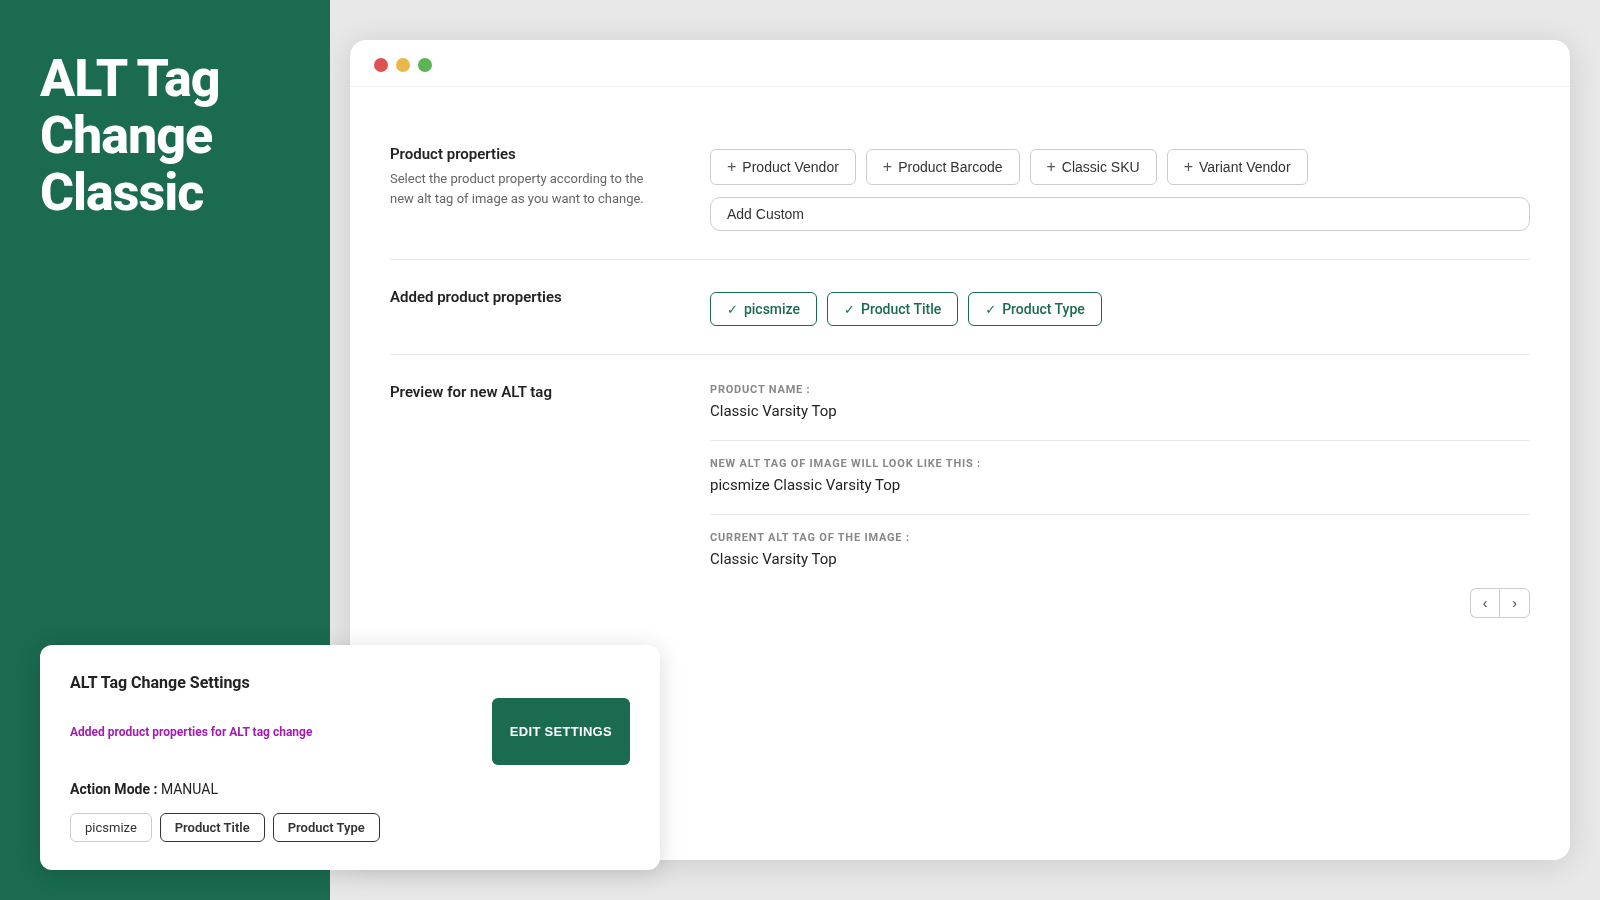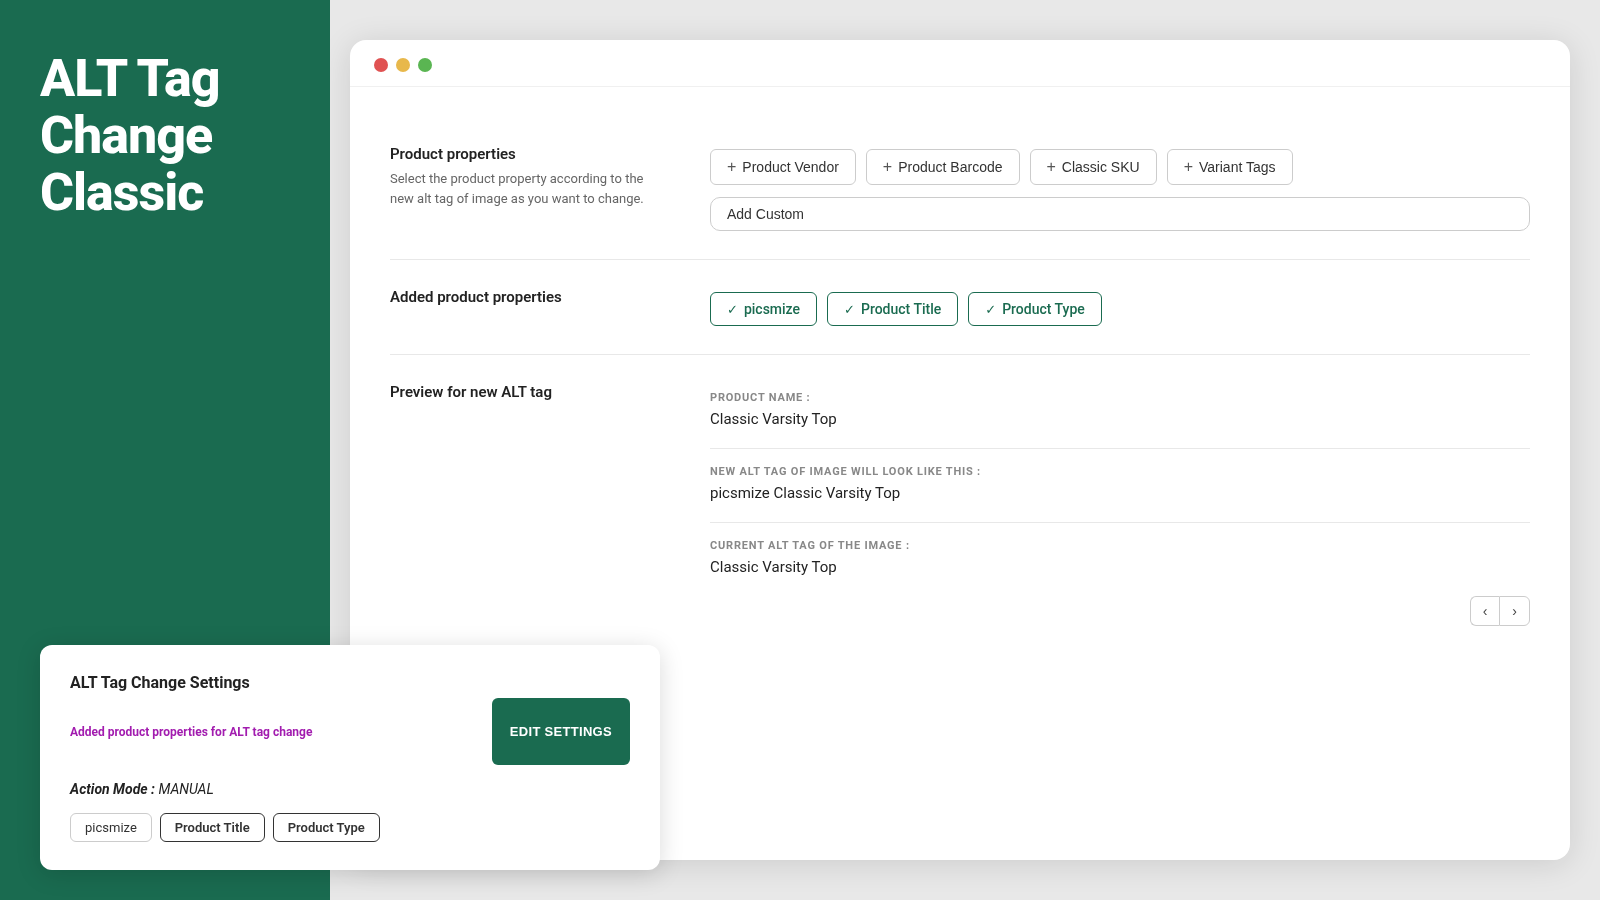--- a/index.html
+++ b/index.html
@@ -150,21 +150,20 @@
       font-weight: 500;
       color: #1a6b50;
       background: #fff;
     }
     .check-icon {
       color: #1a6b50;
       font-size: 13px;
     }
     .preview-right {
       flex: 1;
-      margin-top: 8px;
     }
     .preview-block {
       margin-bottom: 20px;
     }
     .preview-label {
       font-size: 11px;
       font-weight: 700;
       color: #888;
       letter-spacing: 0.8px;
       text-transform: uppercase;
@@ -243,21 +242,20 @@
       border: none;
       border-radius: 6px;
       padding: 26px 18px;
       font-size: 13px;
       font-weight: 600;
       cursor: pointer;
       letter-spacing: 0.3px;
     }
     .action-row {
       margin-bottom: 16px;
-      font-style: italic;
     }
     .action-label {
       font-size: 14px;
       color: #222;
       margin-bottom: 10px;
     }
     .action-label strong {
       font-weight: 700;
     }
     .tag-list {
@@ -340,21 +338,21 @@
           <button class="prop-btn">
             <span class="plus">+</span>
             <span>Product Barcode</span>
           </button>
           <button class="prop-btn">
             <span class="plus">+</span>
             <span>Classic SKU</span>
           </button>
           <button class="prop-btn">
             <span class="plus">+</span>
-            <span>Variant Tags</span>
+            <span>Variant Vendor</span>
           </button>
           <button class="add-custom-btn">Add Custom</button>
         </div>
       </div>
 
       <div class="section">
         <div class="section-left">
           <h3>Added product properties</h3>
         </div>
         <div class="section-right">

